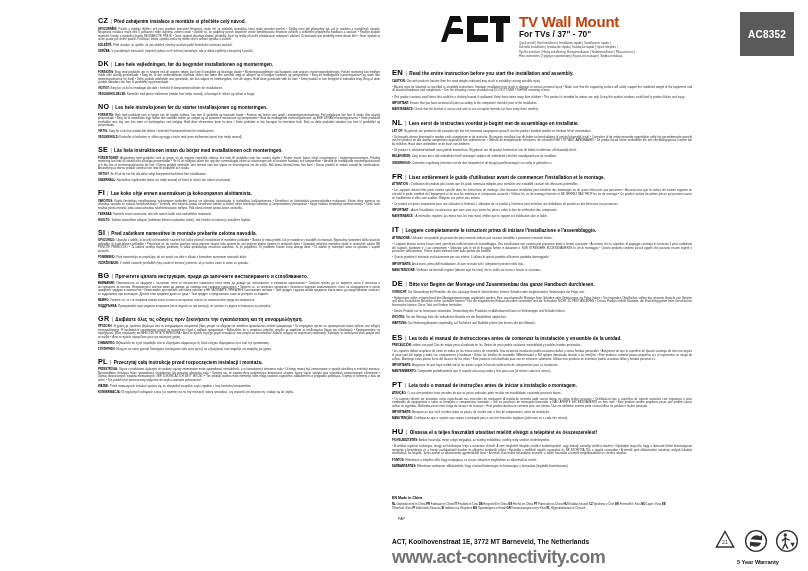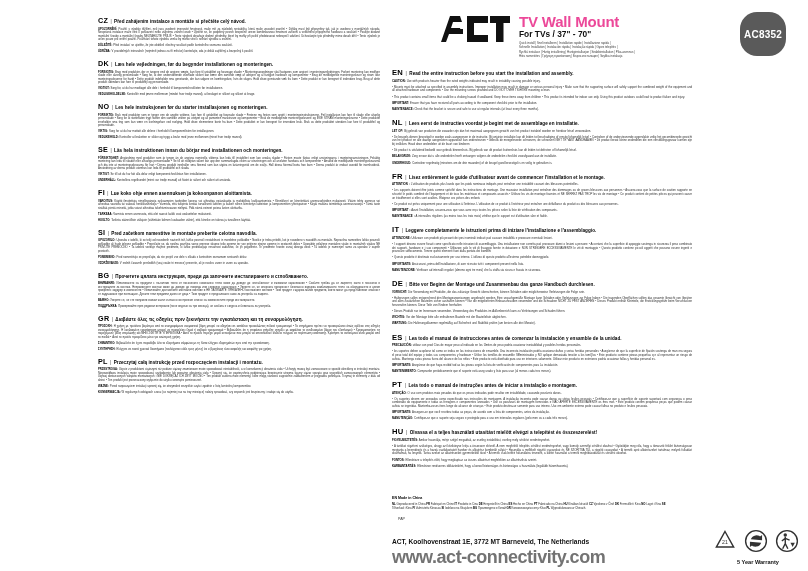--- a/index.html
+++ b/index.html
@@ -43,38 +43,37 @@
 
   
   .header{position:absolute;left:0;top:0;width:808px;height:68px;}
   .logo{
     position:absolute;left:440px;top:16px;
     width:70px;height:26px;
   }
   .logo svg{display:block;}
   .prod-title{
     position:absolute;left:519px;top:14px;
-    font-size:15px;font-weight:bold;line-height:16px;color:#ec4899;
+    font-size:15px;font-weight:bold;line-height:16px;color:#c2410c;
     letter-spacing:-.2px;
   }
   .prod-sub{
     position:absolute;left:519px;top:30px;
     font-size:8.4px;font-weight:bold;line-height:9px;color:#111;
   }
   .quick-list{
     position:absolute;left:519px;top:41px;width:230px;
     font-size:2.9px;line-height:4.4px;color:#3a3a3a;
   }
   .badge{
     position:absolute;left:740px;top:12px;
-    width:46px;height:44px;background:#5a5a5a;
+    width:54px;height:44px;background:#5a5a5a;
     color:#fff;font-size:10px;font-weight:bold;
     display:flex;align-items:center;justify-content:center;
     letter-spacing:.2px;
-    border-radius:17px;
   }
 
   
   .footer{position:absolute;left:392px;top:496px;width:410px;}
   .made-in{font-size:3.6px;font-weight:bold;color:#000;margin-bottom:3px;}
   .made-in .cc{font-weight:bold;}
   .made-list{
     font-size:2.8px;line-height:3.9px;color:#2a2a2a;width:285px;
     text-align:left;
   }

